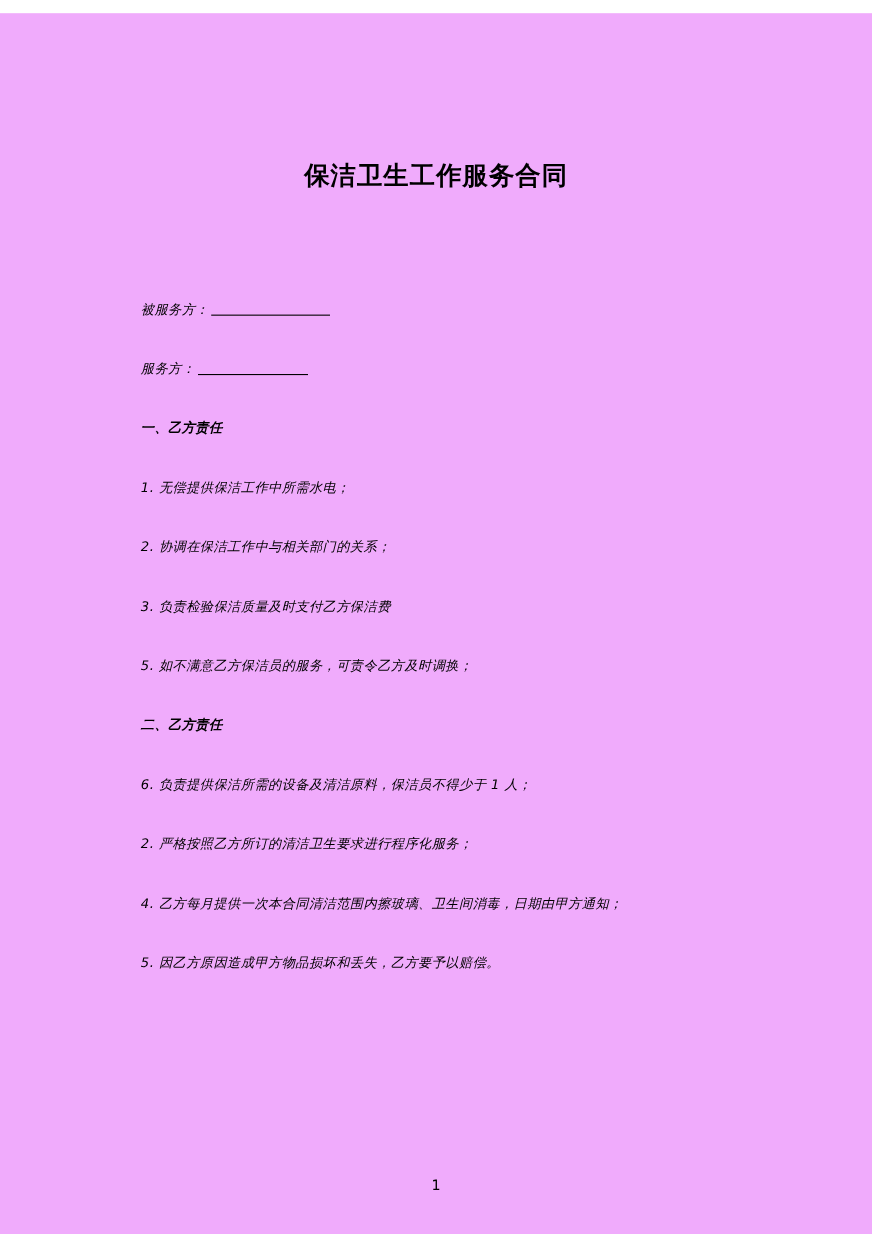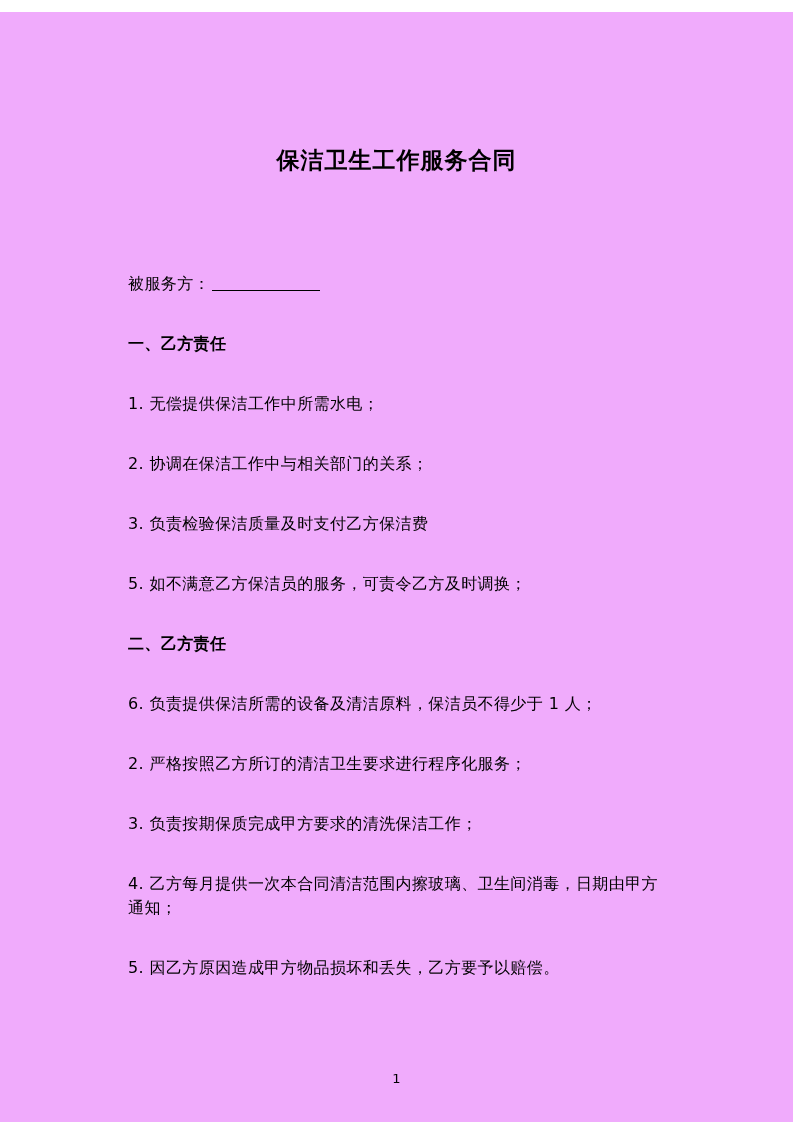--- a/index.html
+++ b/index.html
@@ -27,25 +27,26 @@
     letter-spacing: 1px;
     margin: 0;
     padding-top: 132px;
     line-height: 1.4;
   }
   .body-block {
     padding: 0 128px 0 128px;
     margin-top: 96px;
   }
   .para {
-    font-size: 16px;
+    font-size: 12px;
     line-height: 1.5;
     margin: 0 0 36px 0;
     letter-spacing: 0.4px;
     white-space: pre-wrap;
+    font-style: italic;
   }
   .para.heading {
     font-weight: bold;
   }
   .para.blank-line .blank {
     display: inline-block;
     border-bottom: 1px solid #000;
     width: 108px;
     vertical-align: -2px;
     margin-left: 2px;
@@ -67,39 +68,39 @@
 <body>
 
 <div class="page">
 
   <h1 class="doc-title">保洁卫生工作服务合同</h1>
 
   <div class="body-block">
 
     <p class="para blank-line"><span>被服务方：</span><span class="blank"></span></p>
 
+    <p class="para blank-line"><span>服务方：</span><span class="blank short"></span></p>
 
 
     <p class="para heading">一、乙方责任</p>
 
     <p class="para">1. 无偿提供保洁工作中所需水电；</p>
 
     <p class="para">2. 协调在保洁工作中与相关部门的关系；</p>
 
     <p class="para">3. 负责检验保洁质量及时支付乙方保洁费</p>
 
     <p class="para">5. 如不满意乙方保洁员的服务，可责令乙方及时调换；</p>
 
     <p class="para heading">二、乙方责任</p>
 
     <p class="para">6. 负责提供保洁所需的设备及清洁原料，保洁员不得少于 1 人；</p>
 
     <p class="para">2. 严格按照乙方所订的清洁卫生要求进行程序化服务；</p>
 
-    <p class="para">3. 负责按期保质完成甲方要求的清洗保洁工作；</p>
 
     <p class="para">4. 乙方每月提供一次本合同清洁范围内擦玻璃、卫生间消毒，日期由甲方通知；</p>
 
     <p class="para">5. 因乙方原因造成甲方物品损坏和丢失，乙方要予以赔偿。</p>
 
   </div>
 
   <div class="page-number">1</div>
 
 </div>

